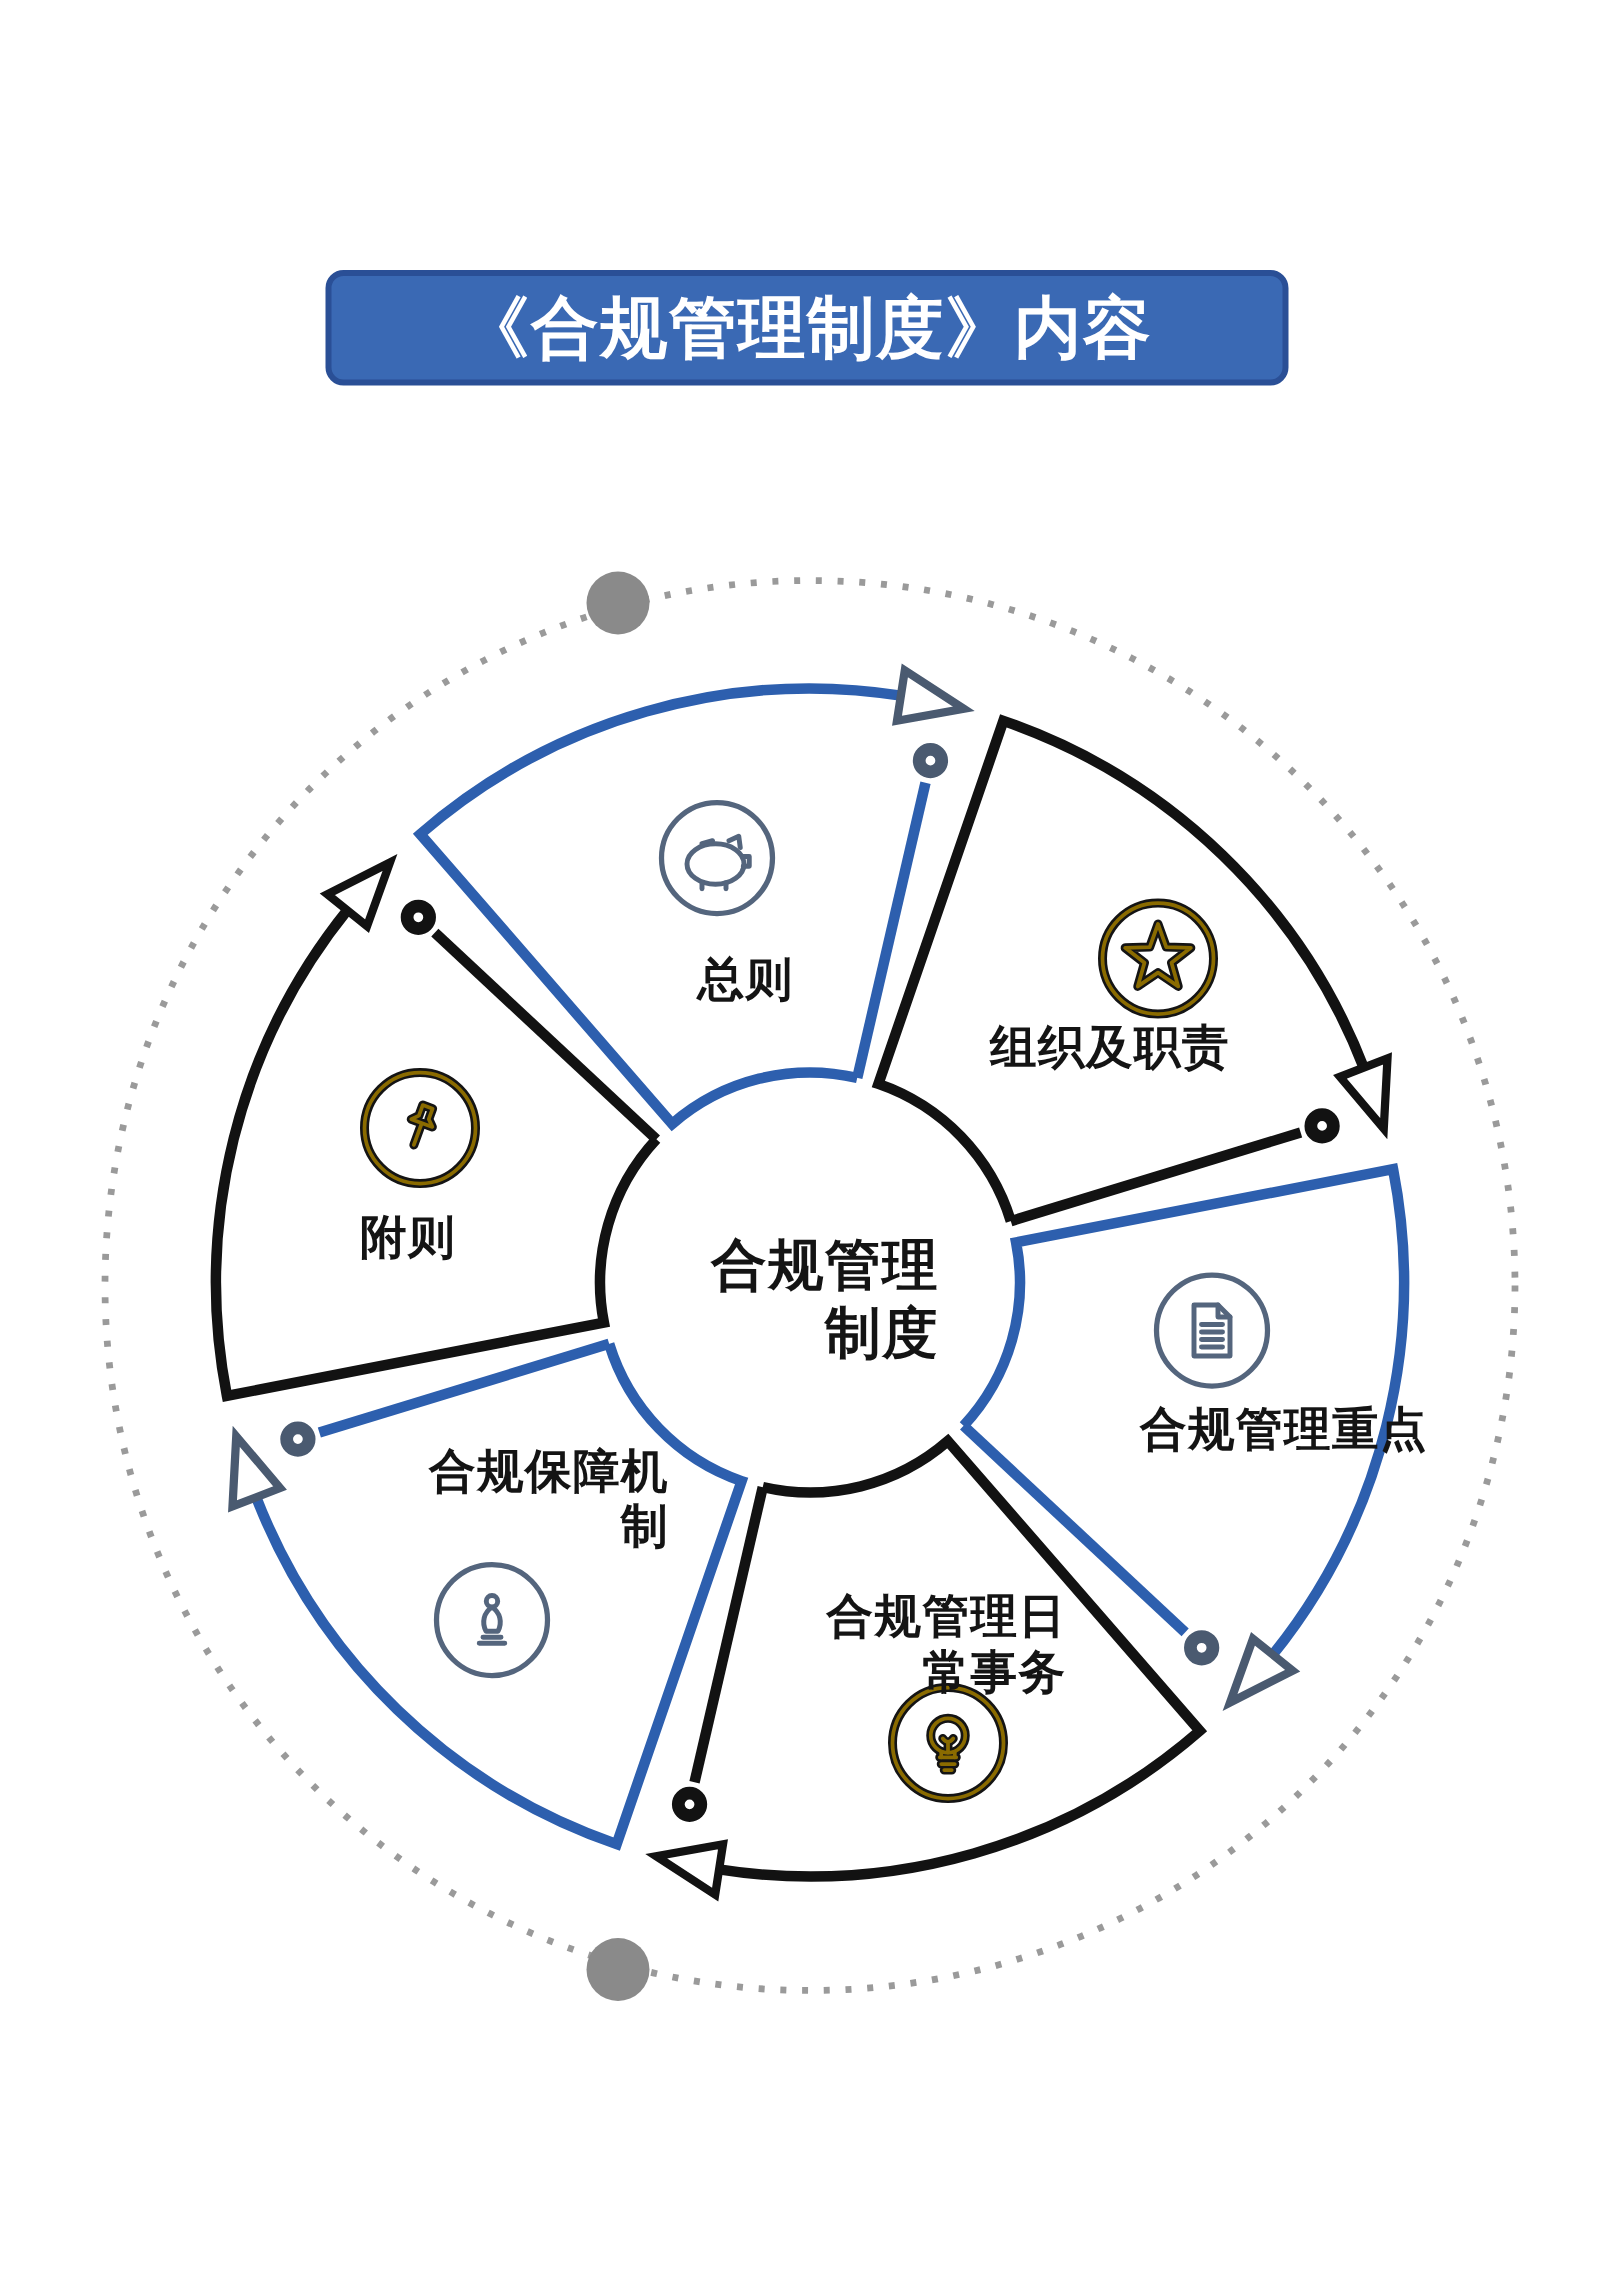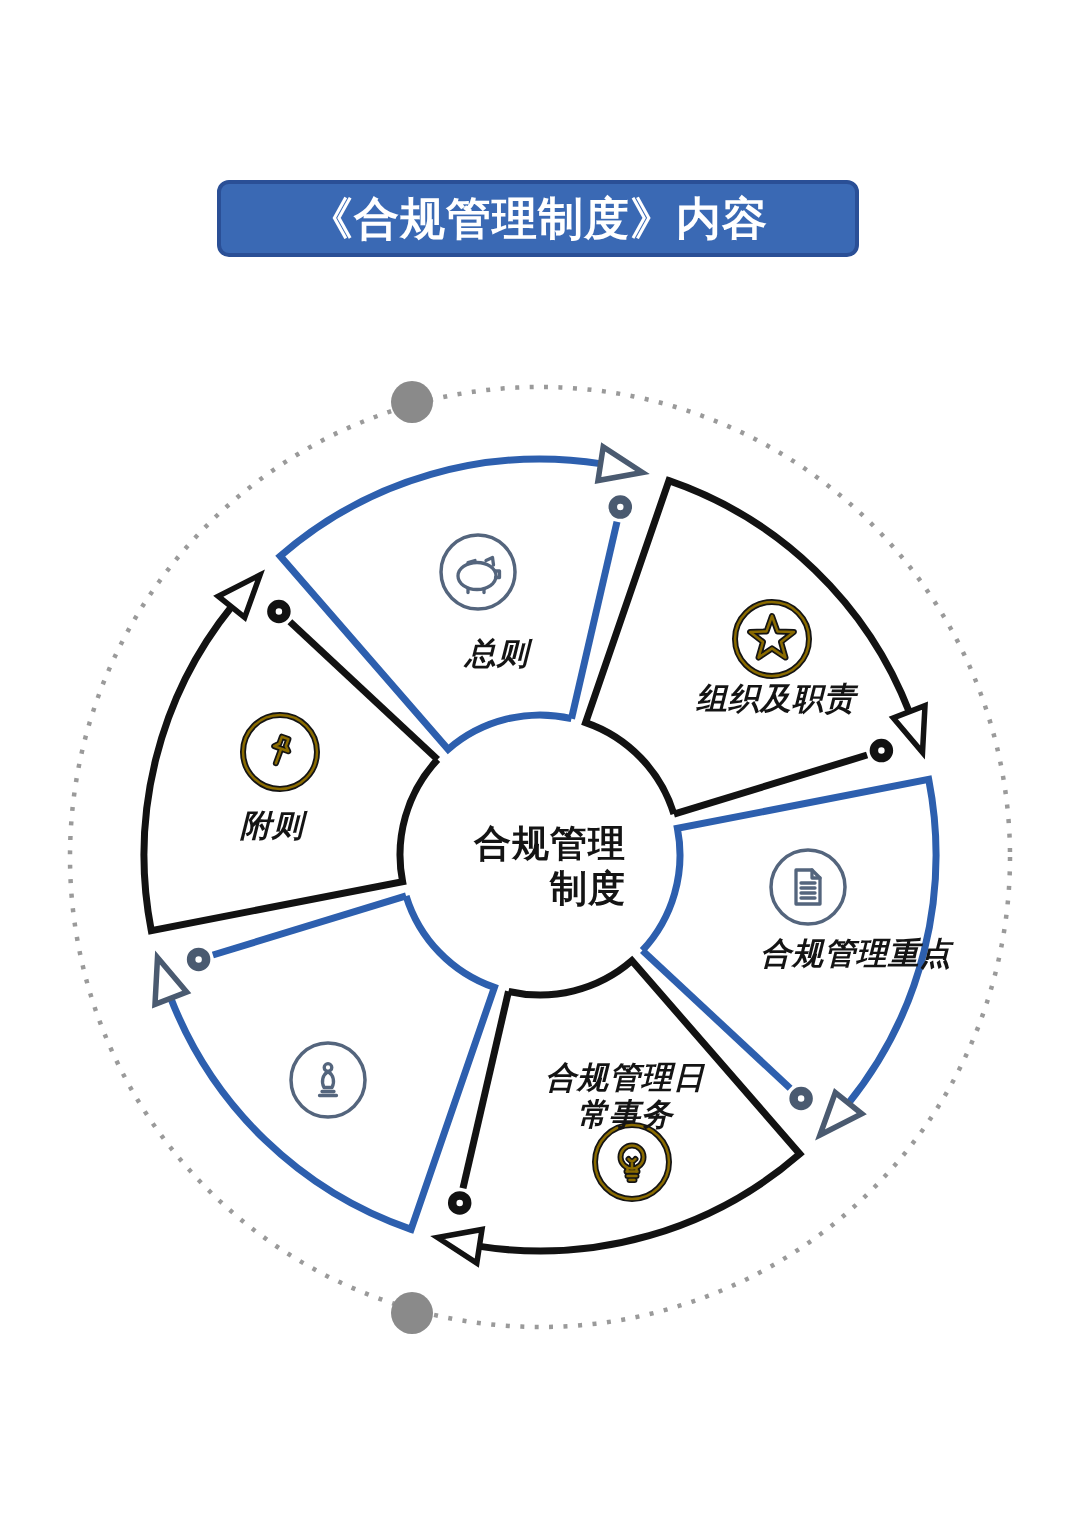--- a/index.html
+++ b/index.html
@@ -38,30 +38,30 @@
   .ah{fill:#ffffff;stroke-width:5.5;stroke-linejoin:miter;}
 
   .ring-slate{fill:none;stroke:var(--icon-slate);stroke-width:3.5;}
   .ic-slate{fill:none;stroke:var(--icon-slate);stroke-width:3.3;stroke-linecap:round;stroke-linejoin:round;}
   .ic-under{fill:none;stroke:var(--icon-edge);stroke-width:6;stroke-linecap:round;stroke-linejoin:round;}
   .ic-gold{fill:none;stroke:var(--icon-gold);stroke-width:2.5;stroke-linecap:round;stroke-linejoin:round;}
 
   .seg-label{
     position:absolute;transform:translate(-50%,-50%);
     color:var(--text-dark);font-size:31px;font-weight:700;
-    text-align:center;line-height:37px;letter-spacing:1px;white-space:nowrap;font-style:italic;
+    text-align:right;line-height:37px;letter-spacing:1px;white-space:nowrap;
   }
   .seg-label.wrap{white-space:normal;width:172px;}
   .center-label{
     position:absolute;left:546px;top:866px;transform:translate(-50%,-50%);
     width:160px;color:var(--text-dark);font-size:37px;font-weight:700;
     text-align:right;line-height:45px;letter-spacing:1px;
   }
   .lbl-0{left:497px;top:653px;}
-  .lbl-1{left:776px;top:698px;}
+  .lbl-1{left:740px;top:698px;}
   .lbl-2{left:808px;top:953px;margin-left:48px;}
   .lbl-3{left:625px;top:1096px;}
   .lbl-4{left:360px;top:999px;}
   .lbl-5{left:272px;top:825px;}
 </style>
 </head>
 <body>
 
 <div class="canvas">
 
@@ -171,15 +171,16 @@
         </g>
       </g>
     </g>
   </svg>
 
   <div class="center-label">合规管理制度</div>
   <div class="seg-label lbl-0">总则</div>
   <div class="seg-label lbl-1">组织及职责</div>
   <div class="seg-label lbl-2">合规管理重点</div>
   <div class="seg-label wrap lbl-3">合规管理日常事务</div>
+  <div class="seg-label wrap lbl-4">合规保障机制</div>
   <div class="seg-label lbl-5">附则</div>
 
 </div>
 
 </body></html>

